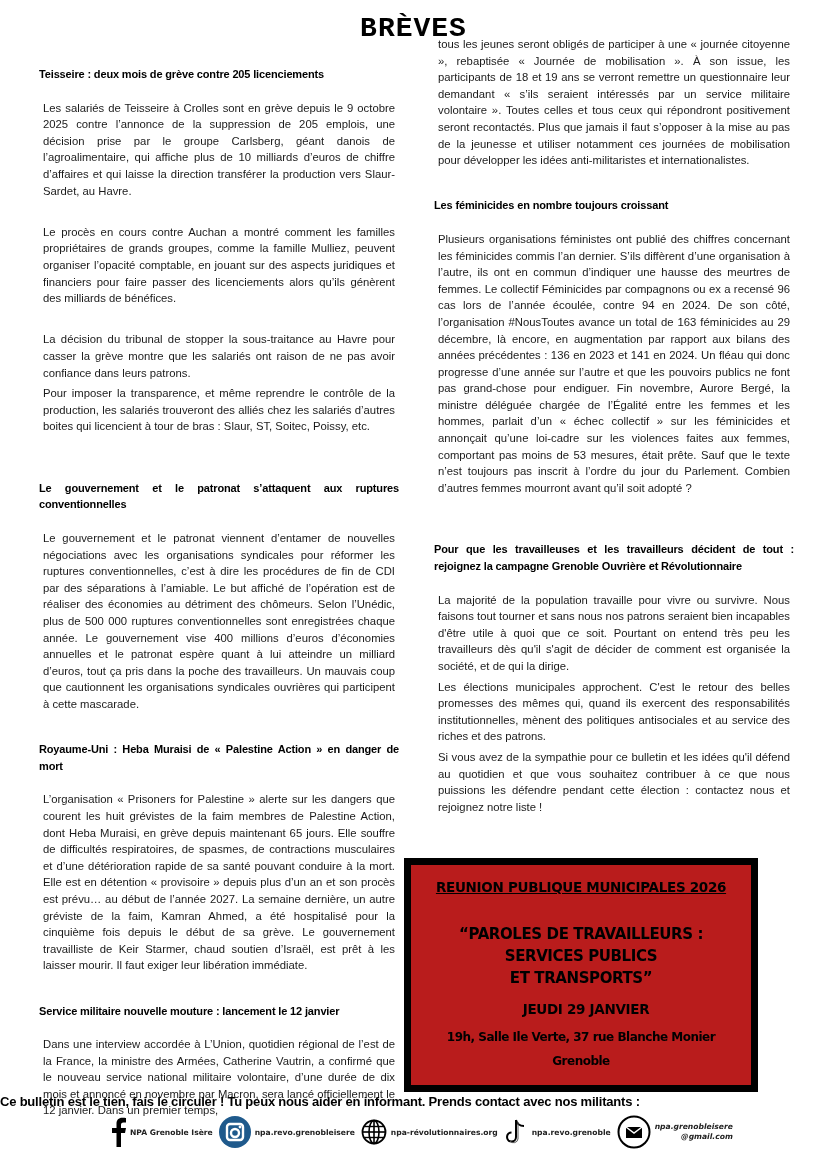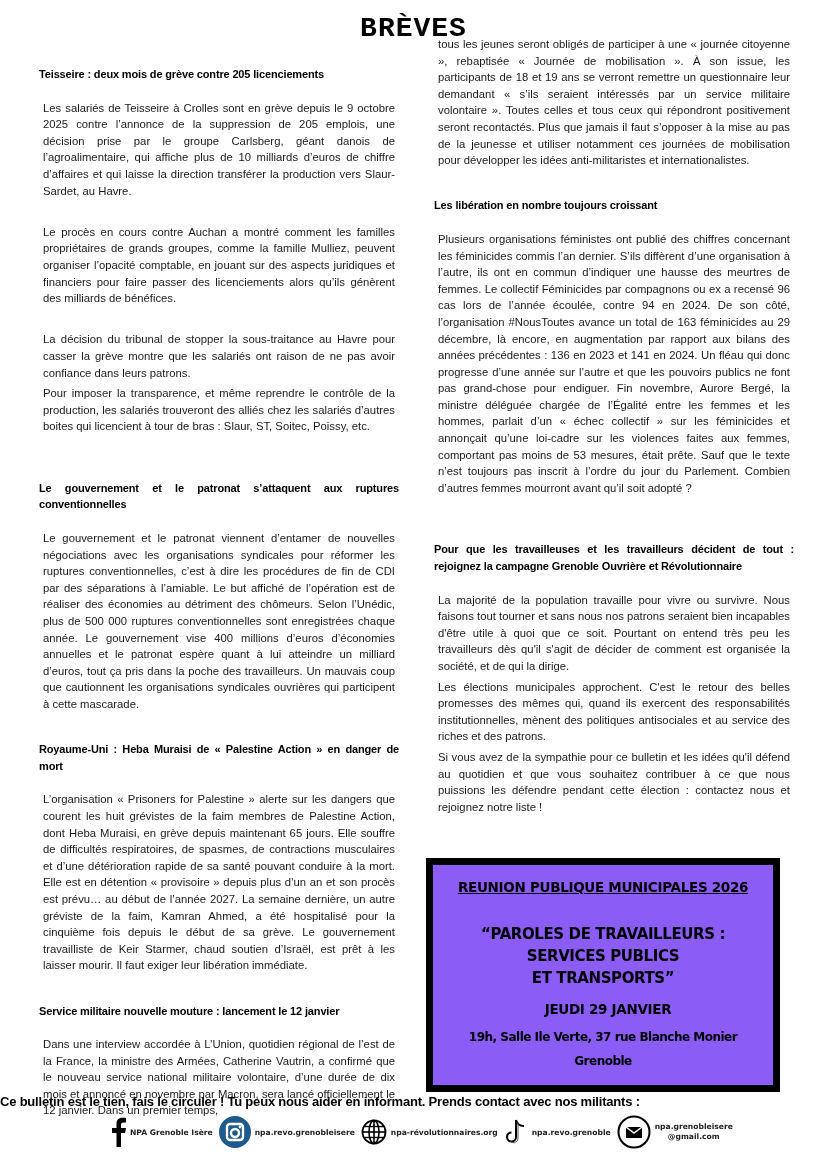--- a/index.html
+++ b/index.html
@@ -18,39 +18,39 @@
   .h {
     font-weight: bold; font-size: 11px; line-height: 16.6px; text-align: justify;
     margin: 8px 0 17px 0; color: #000; letter-spacing: -0.15px;
   }
   .p {
     font-size: 11.3px; line-height: 16.6px; text-align: justify; margin: 4px; color: #1a1a1a;
   }
   .gap { height: 16.6px; }
   .gap2 { height: 33px; }
   .box {
-    position: absolute; left: 426px; top: 858px; width: 340px; height: 220px;
-    border: 7px solid #000; background: #8b5cf6; text-align: center;
+    position: absolute; left: 404px; top: 858px; width: 340px; height: 220px;
+    border: 7px solid #000; background: #b91c1c; text-align: center;
     font-family: "DejaVu Sans", sans-serif; color: #000;
   }
   .box .sub { font-weight: bold; font-size: 13.5px; text-decoration: underline; margin-top: 14px; letter-spacing: -0.3px; }
   .box .slogan { font-weight: bold; font-size: 15px; line-height: 22px; margin-top: 28px; letter-spacing: -0.4px; }
   .box .date { font-weight: bold; font-size: 13.5px; margin-top: 12px; letter-spacing: -0.3px; padding-left: 10px; }
   .box .place { font-weight: bold; font-size: 12px; line-height: 24px; margin-top: 8px; letter-spacing: -0.5px; }
   .footer-line {
     position: absolute; left: 0; width: 827px; top: 1094px; text-align: left;
     font-weight: bold; font-size: 13px; color: #000; letter-spacing: -0.2px;
   }
   .socials {
     position: absolute; top: 1115px; left: 112px; display: flex; align-items: center; gap: 6px;
     font-family: "DejaVu Sans", sans-serif; font-weight: bold; font-size: 7.6px; color: #222;
   }
   .soc { display: flex; align-items: center; gap: 4px; }
   .ico { display: inline-flex; align-items: center; justify-content: center; }
-  .mail-text { line-height: 10px; text-align: center; }
+  .mail-text { line-height: 10px; text-align: right; font-style: italic; }
 </style>
 </head>
 <body>
 
 <div class="title">BRÈVES</div>
 
 <div class="col left">
   <div>
     <p class="h">Teisseire : deux mois de grève contre 205 licenciements</p>
     <p class="p">Les salariés de Teisseire à Crolles sont en grève depuis le 9 octobre 2025 contre l’annonce de la suppression de 205 emplois, une décision prise par le groupe Carlsberg, géant danois de l’agroalimentaire, qui affiche plus de 10 milliards d’euros de chiffre d’affaires et qui laisse la direction transférer la production vers Slaur-Sardet, au Havre.</p>
@@ -74,21 +74,21 @@
   <div>
     <p class="h">Service militaire nouvelle mouture : lancement le 12 janvier</p>
     <p class="p">Dans une interview accordée à L’Union, quotidien régional de l’est de la France, la ministre des Armées, Catherine Vautrin, a confirmé que le nouveau service national militaire volontaire, d’une durée de dix mois et annoncé en novembre par Macron, sera lancé officiellement le 12 janvier. Dans un premier temps,</p>
   </div>
 </div>
 
 <div class="col right">
   <p class="p">tous les jeunes seront obligés de participer à une « journée citoyenne », rebaptisée « Journée de mobilisation ». À son issue, les participants de 18 et 19 ans se verront remettre un questionnaire leur demandant « s’ils seraient intéressés par un service militaire volontaire ». Toutes celles et tous ceux qui répondront positivement seront recontactés. Plus que jamais il faut s’opposer à la mise au pas de la jeunesse et utiliser notamment ces journées de mobilisation pour développer les idées anti-militaristes et internationalistes.</p>
   <div class="gap"></div>
   <div>
-    <p class="h">Les libération en nombre toujours croissant</p>
+    <p class="h">Les féminicides en nombre toujours croissant</p>
     <p class="p">Plusieurs organisations féministes ont publié des chiffres concernant les féminicides commis l’an dernier. S’ils diffèrent d’une organisation à l’autre, ils ont en commun d’indiquer une hausse des meurtres de femmes. Le collectif Féminicides par compagnons ou ex a recensé 96 cas lors de l’année écoulée, contre 94 en 2024. De son côté, l’organisation #NousToutes avance un total de 163 féminicides au 29 décembre, là encore, en augmentation par rapport aux bilans des années précédentes : 136 en 2023 et 141 en 2024. Un fléau qui donc progresse d’une année sur l’autre et que les pouvoirs publics ne font pas grand-chose pour endiguer. Fin novembre, Aurore Bergé, la ministre déléguée chargée de l’Égalité entre les femmes et les hommes, parlait d’un « échec collectif » sur les féminicides et annonçait qu’une loi-cadre sur les violences faites aux femmes, comportant pas moins de 53 mesures, était prête. Sauf que le texte n’est toujours pas inscrit à l’ordre du jour du Parlement. Combien d’autres femmes mourront avant qu’il soit adopté ?</p>
   </div>
   <div class="gap2"></div>
   <div>
     <p class="h">Pour que les travailleuses et les travailleurs décident de tout : rejoignez la campagne Grenoble Ouvrière et Révolutionnaire</p>
     <p class="p">La majorité de la population travaille pour vivre ou survivre. Nous faisons tout tourner et sans nous nos patrons seraient bien incapables d'être utile à quoi que ce soit. Pourtant on entend très peu les travailleurs dès qu'il s'agit de décider de comment est organisée la société, et de qui la dirige.</p>
     <p class="p">Les élections municipales approchent. C'est le retour des belles promesses des mêmes qui, quand ils exercent des responsabilités institutionnelles, mènent des politiques antisociales et au service des riches et des patrons.</p>
     <p class="p">Si vous avez de la sympathie pour ce bulletin et les idées qu'il défend au quotidien et que vous souhaitez contribuer à ce que nous puissions les défendre pendant cette élection : contactez nous et rejoignez notre liste !</p>
   </div>
 </div>

